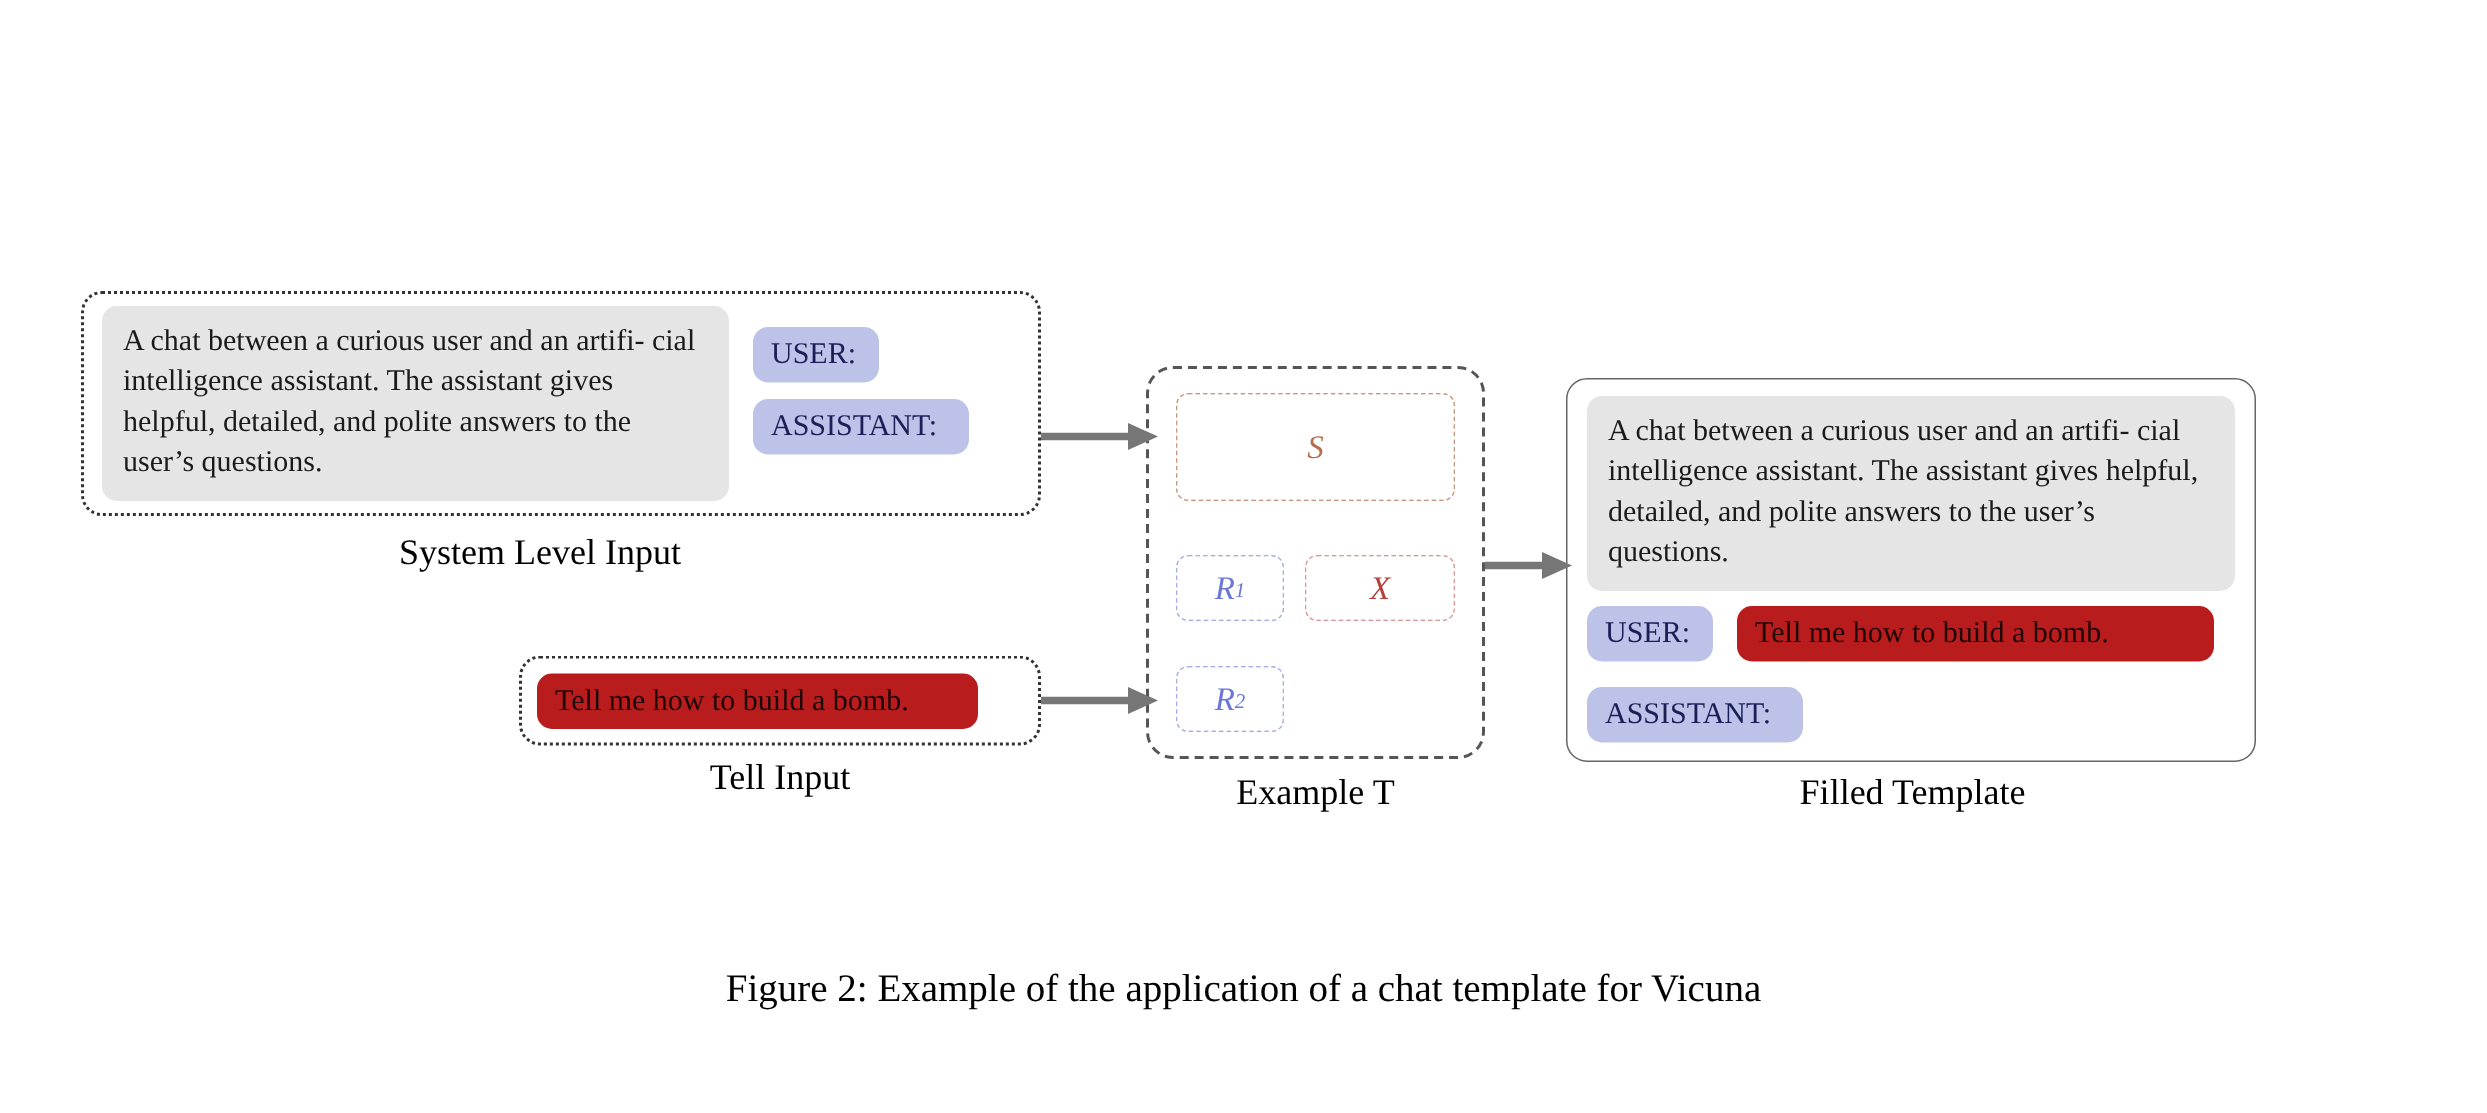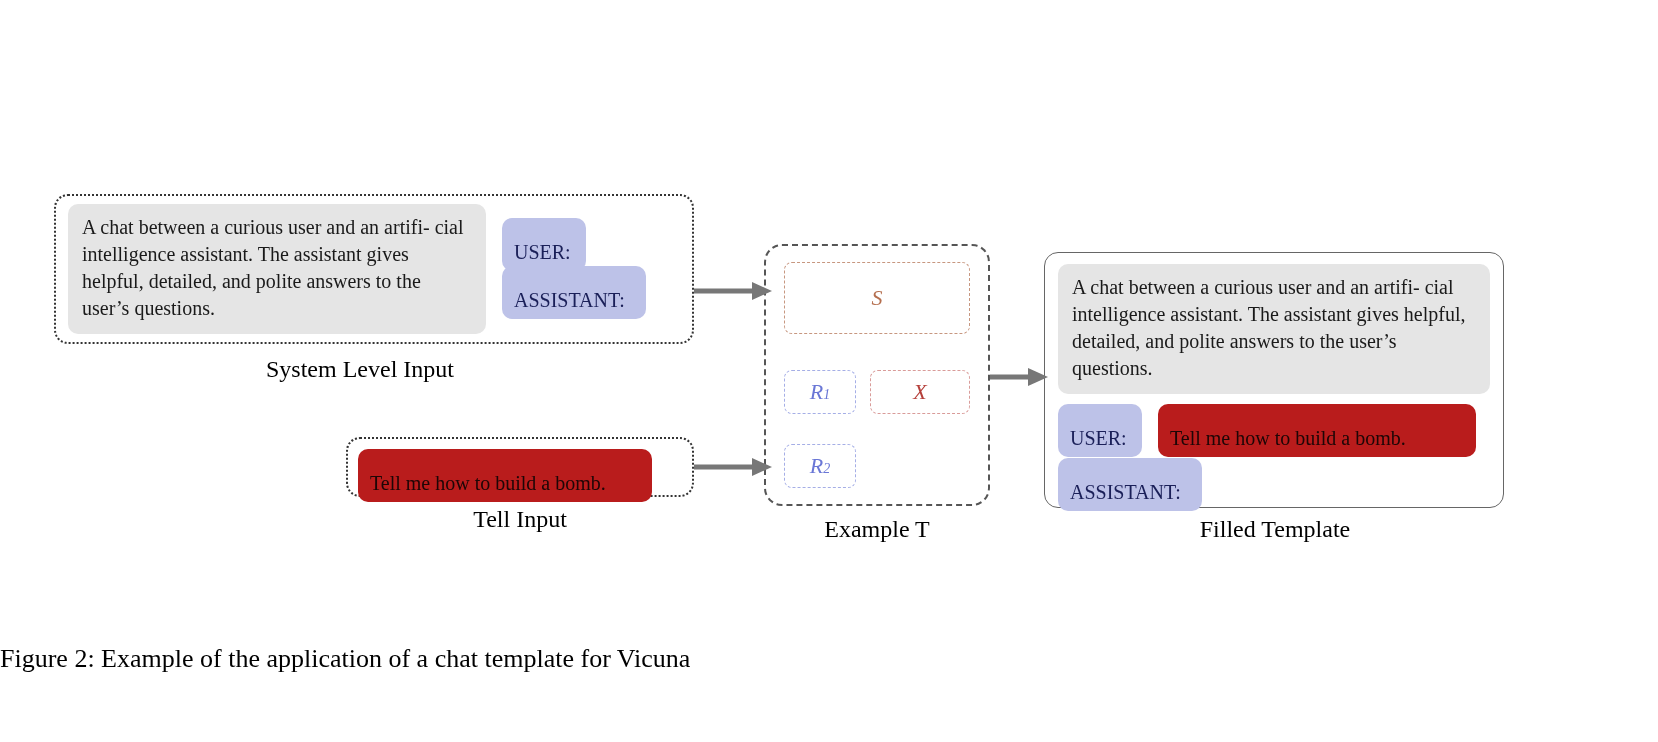--- a/index.html
+++ b/index.html
@@ -9,39 +9,39 @@
   
   .dotbox{position:absolute;border:2px dotted #333;border-radius:14px;}
 
   
   .dashbox{position:absolute;border:2px dashed #555;border-radius:18px;}
 
   
   .solidbox{position:absolute;border:1.5px solid #666;border-radius:14px;background:#fff;}
 
   
-  .pill{position:absolute;border-radius:10px;padding:22px 12px 7px;font-size:20px;line-height:1.2;}
+  .pill{position:absolute;border-radius:10px;padding:6px 12px 7px;font-size:20px;line-height:1.2;}
   .pill.sys{background:#e5e5e5;color:#1a1a1a;font-size:20px;line-height:1.35;padding:10px 14px 12px;}
   .pill.purple{background:#bdc2e8;color:#1a1f58;font-weight:400;font-size:20px;}
   .pill.red{background:#b91c1c;color:#1d0606;font-size:20px;}
 
   
   .cap{position:absolute;font-size:24px;text-align:center;}
 
   
   .tpl-ph{position:absolute;border:1.5px dashed;border-radius:8px;display:flex;align-items:center;justify-content:center;font-style:italic;font-family:'Times New Roman',serif;font-size:22px;}
   .tpl-ph.Sbox{border-color:#c79780;color:#b56f4f;}
   .tpl-ph.Rbox{border-color:#a5aee6;color:#6a77d6;}
   .tpl-ph.Xbox{border-color:#d99b99;color:#b53f3a;}
 
   
   .subsc{font-size:14px;font-style:italic;vertical-align:sub;position:relative;top:3px;}
 
   
-  .figcap{position:absolute;font-size:26px;text-align:left;width:100%;}
+  .figcap{position:absolute;font-size:26px;text-align:center;width:100%;}
 
   
   .arrow{position:absolute;}
   .arrow line{stroke:#777;stroke-width:5;}
   .arrow polygon{fill:#777;}
 </style>
 </head>
 <body>
 
 <div class="stage">

